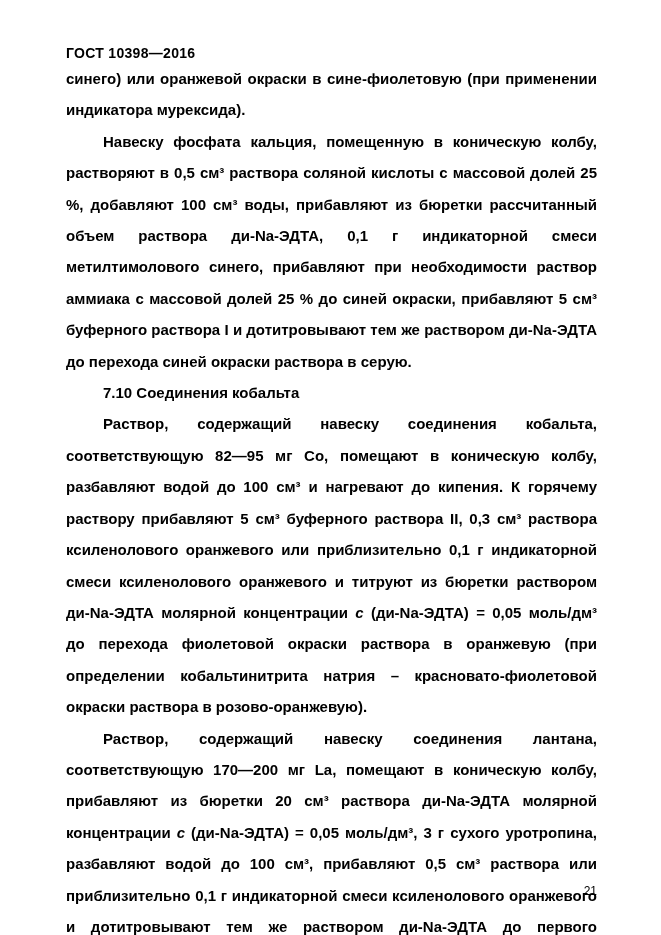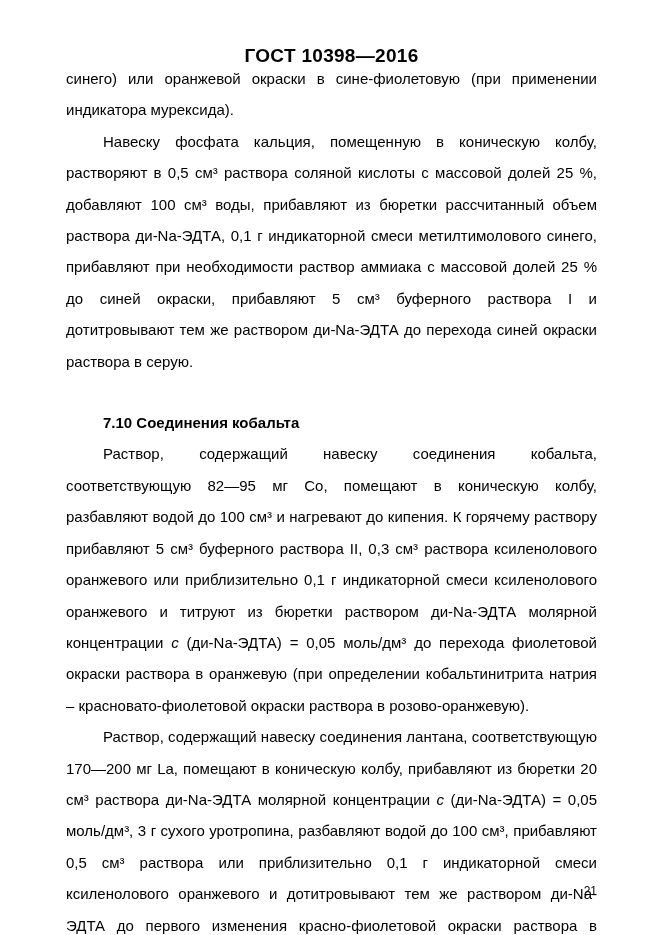--- a/index.html
+++ b/index.html
@@ -14,49 +14,49 @@
     background: #ffffff;
     color: #000000;
     font-family: "Liberation Sans", sans-serif;
     overflow: hidden;
   }
   .doc-header {
     position: absolute;
     top: 45px;
     left: 66px;
     width: 531px;
-    text-align: center;
-    font-size: 19px;
+    text-align: left;
+    font-size: 14px;
     font-weight: 700;
     letter-spacing: 0.3px;
   }
   .doc-body {
     position: absolute;
     top: 63px;
     left: 66px;
     width: 531px;
     font-size: 15px;
     line-height: 31.4px;
     text-align: justify;
   }
   .doc-body p {
     margin: 0;
     padding: 0;
+    font-weight: bold;
   }
   .doc-body p.paragraph {
     text-align: justify;
   }
   .doc-body p.indent {
     text-indent: 37px;
   }
   .doc-body p.heading {
     font-weight: 700;
     text-indent: 37px;
     text-align: left;
-    margin-top: 30px;
   }
   .italic {
     font-style: italic;
   }
   .page-number {
     position: absolute;
     top: 884px;
     left: 66px;
     width: 531px;
     text-align: right;

